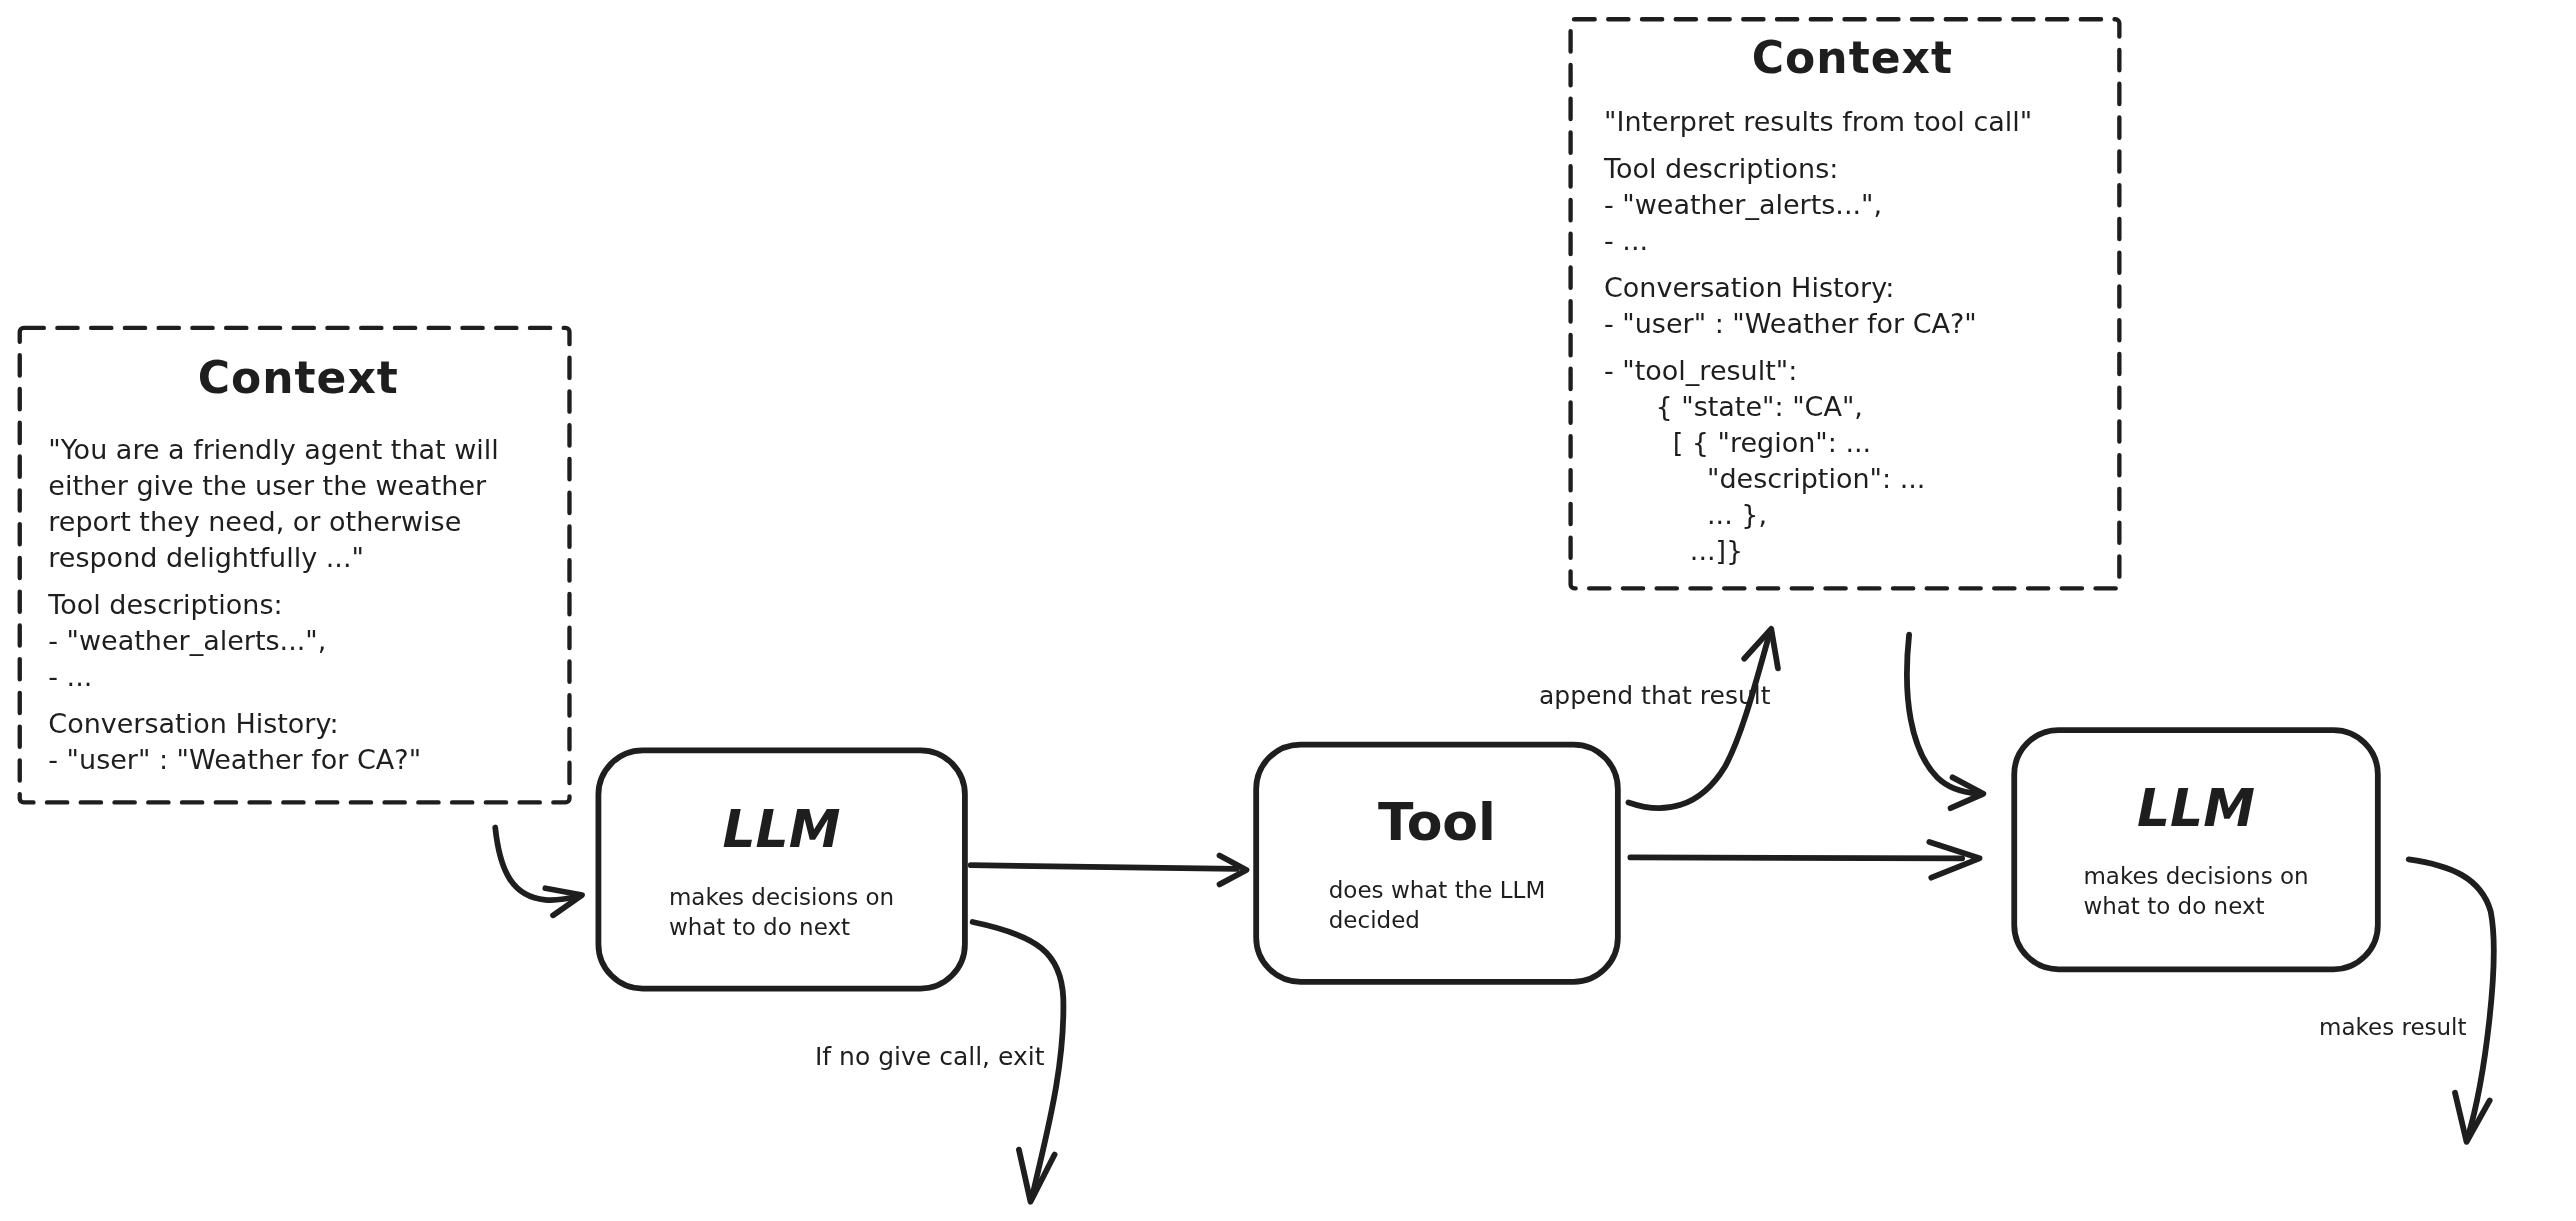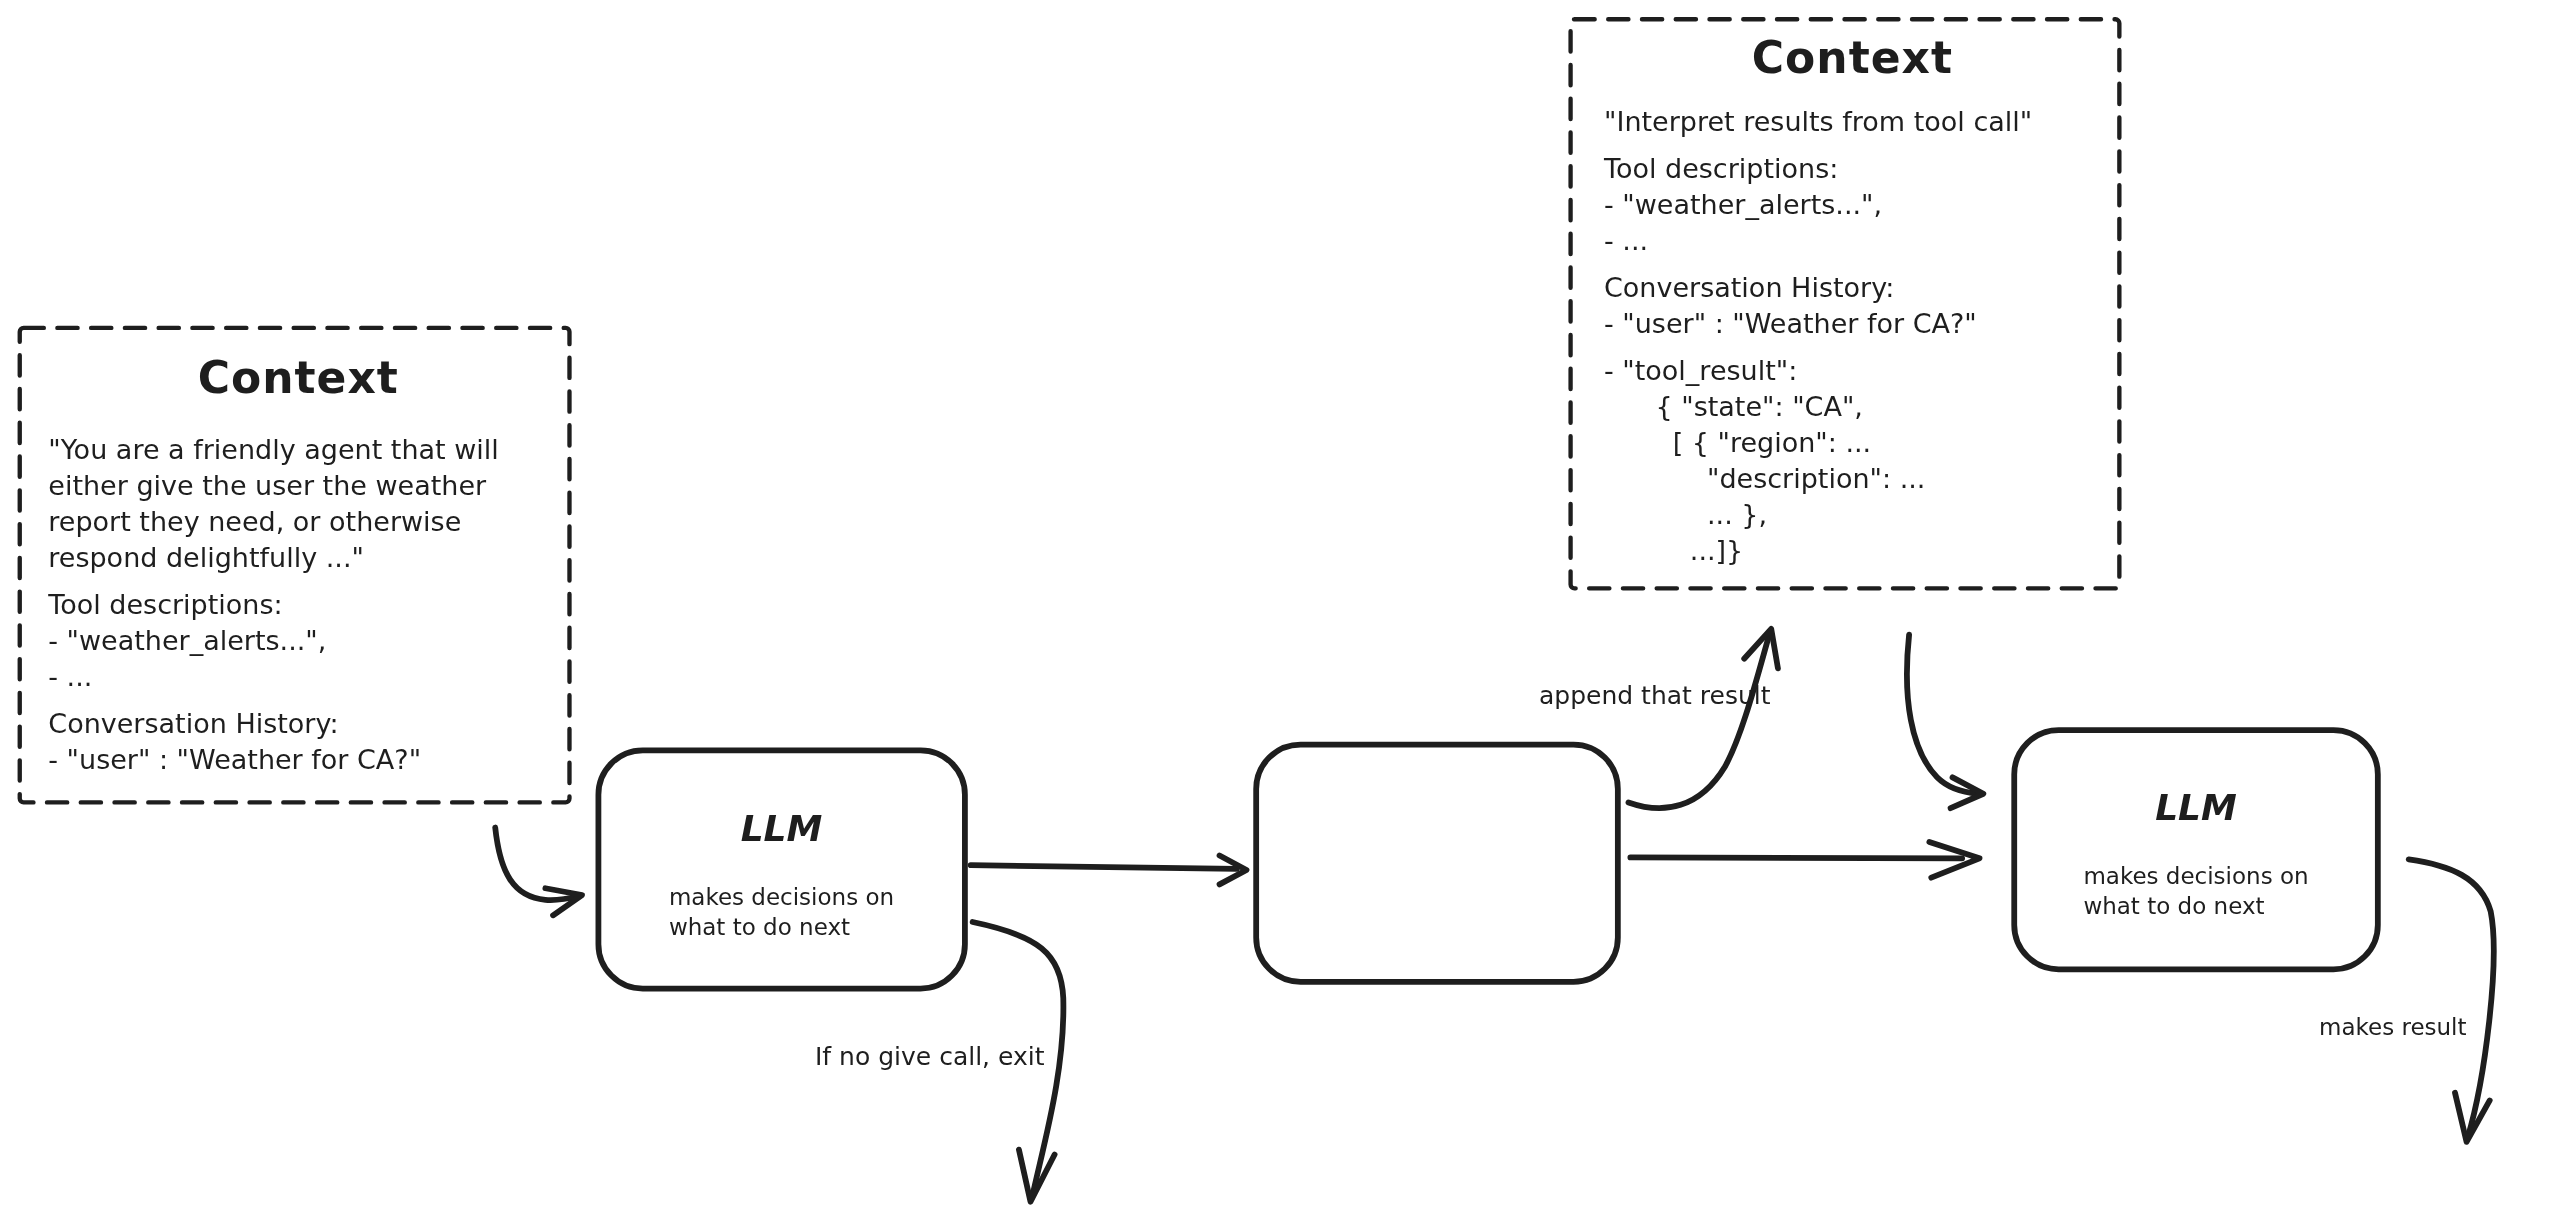--- a/index.html
+++ b/index.html
@@ -54,21 +54,21 @@
   .node {
     position: absolute;
     box-sizing: border-box;
     display: flex;
     flex-direction: column;
     align-items: center;
     justify-content: center;
     gap: 23px;
   }
   .node-title {
-    font-size: 36px;
+    font-size: 52px;
     line-height: 60px;
     font-weight: bold;
   }
   .node-title.italic { font-style: italic; }
   .node-sub {
     font-size: 23px;
     line-height: 30px;
     white-space: pre;
     text-align: left;
   }
@@ -159,20 +159,25 @@
             ... },
           ...]}</div>
   </div>
 
   <div class="node" style="left:598px; top:751px; width:367px; height:238px;">
     <div class="node-title italic">LLM</div>
     <div class="node-sub">makes decisions on
 what to do next</div>
   </div>
 
+  <div class="node" style="left:1256px; top:745px; width:362px; height:237px;">
+    <div class="node-title">Tool</div>
+    <div class="node-sub">does what the LLM
+decided</div>
+  </div>
 
   <div class="node" style="left:2014px; top:730px; width:364px; height:239px;">
     <div class="node-title italic">LLM</div>
     <div class="node-sub">makes decisions on
 what to do next</div>
   </div>
 
   <div class="edge-label" style="left:1539px; top:681px;">append that result</div>
   <div class="edge-label" style="left:815px; top:1042px;">If no give call, exit</div>
   <div class="edge-label small" style="left:2319px; top:1013px;">makes result</div>

